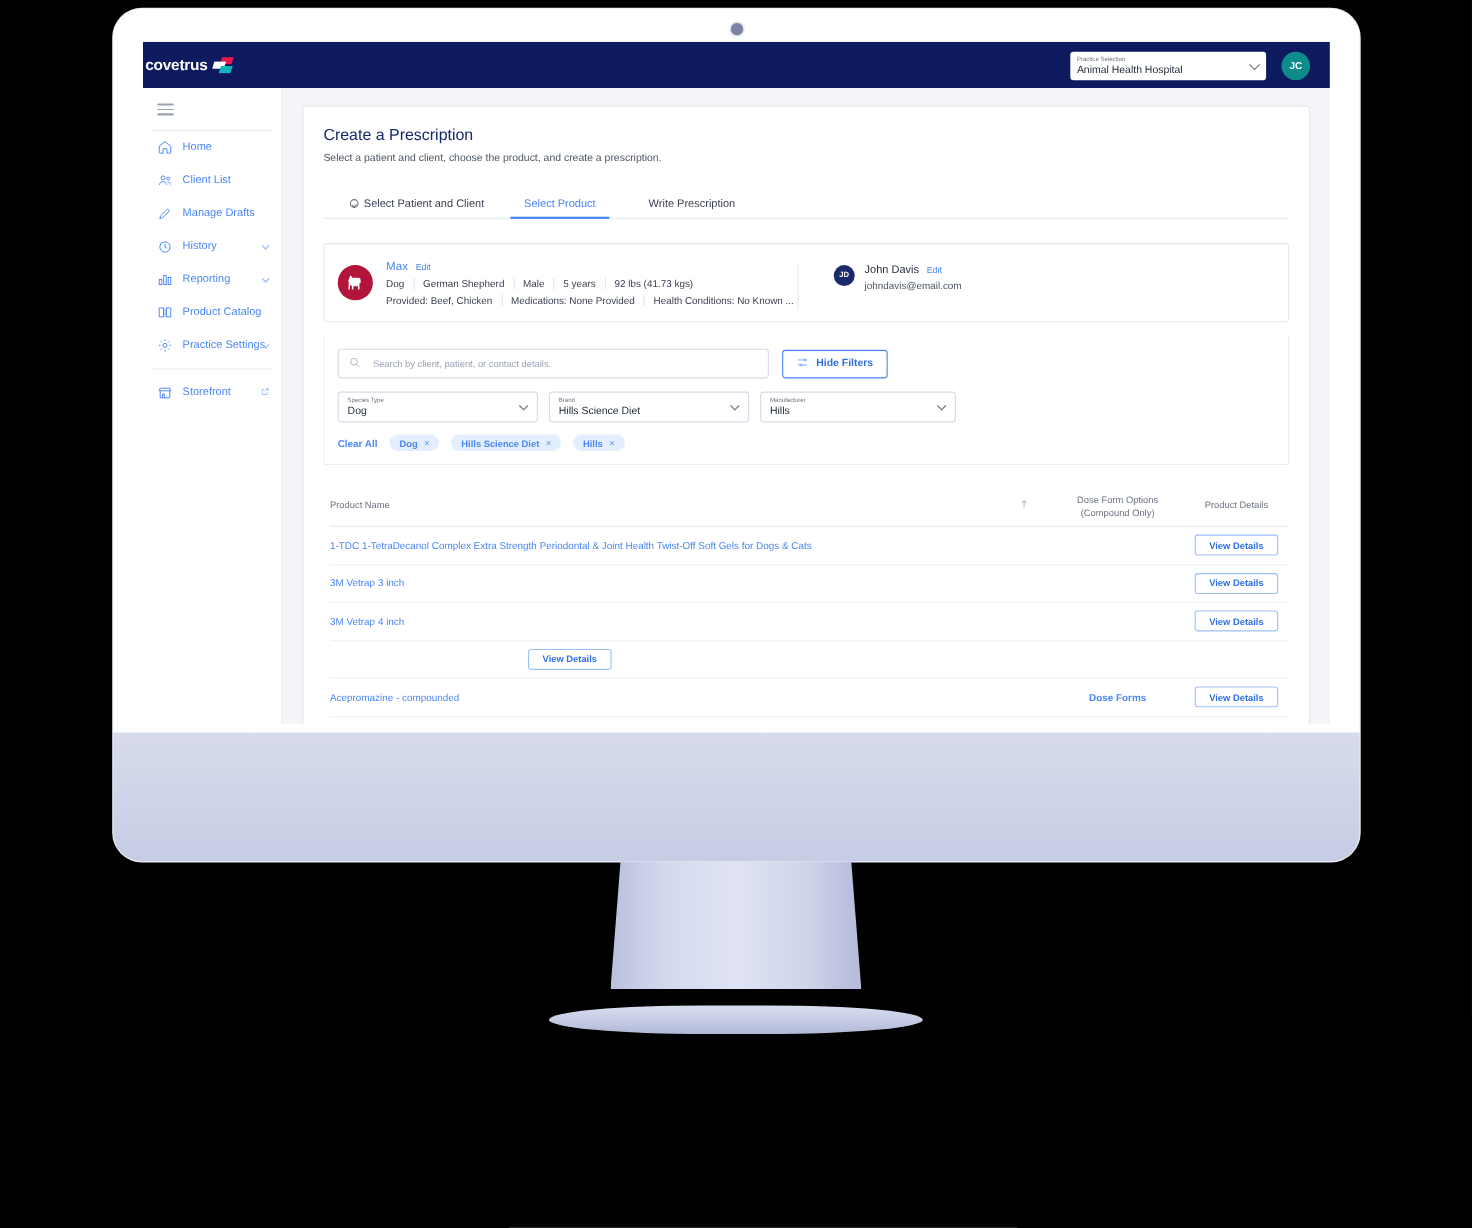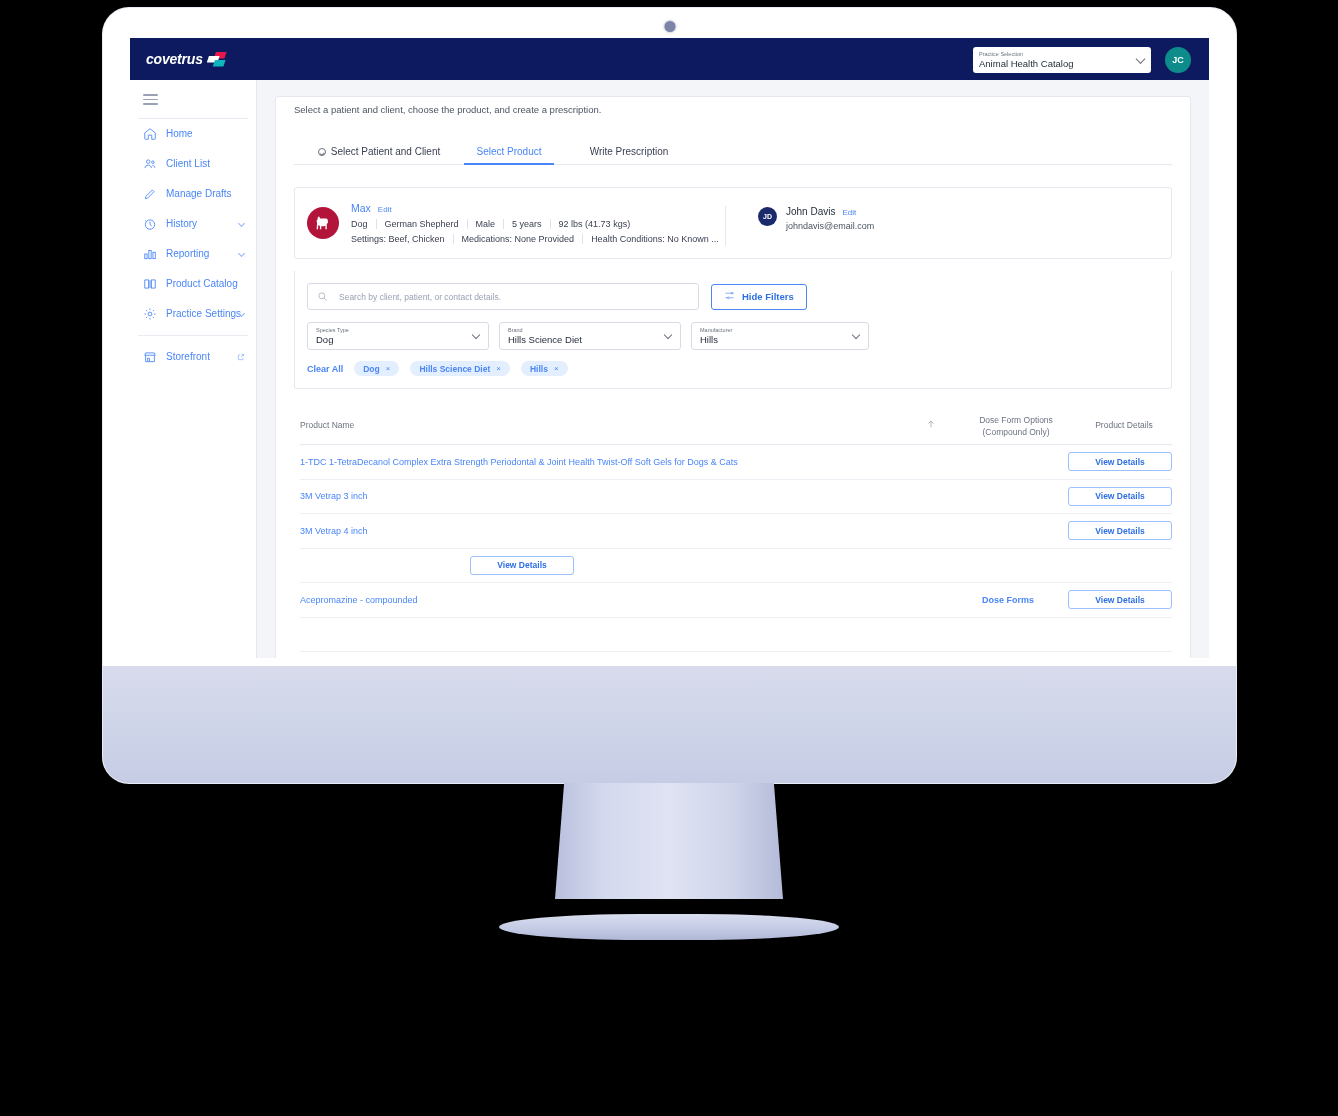--- a/index.html
+++ b/index.html
@@ -67,21 +67,21 @@
     background: linear-gradient(180deg,#d9deef 0%, #c2c9e3 60%, #b0b8d7 100%);
   }
 
   
   #topbar {
     position: absolute; left: 0; top: 0;
     width: 1079px; height: 42px;
     background: #0d1a60;
     display: flex; align-items: center;
   }
-  .logo-wrap { display: flex; align-items: center; margin-left: 16px; gap: 4px; font-style: italic; }
+  .logo-wrap { display: flex; align-items: center; margin-left: 2px; gap: 4px; }
   .logo-text { color:#fff; font-size:14px; font-weight:700; letter-spacing:-.2px; }
   .logo-mark { position: relative; width: 20px; height: 15px; }
   .lm { position: absolute; }
   .lm1 { left:7px; top:0;  width:13px; height:7px; background:#e8174c; clip-path: polygon(18% 0,100% 0,82% 100%,0 100%); }
   .lm2 { left:0px; top:4px; width:13px; height:7px; background:#ffffff; clip-path: polygon(18% 0,100% 0,82% 100%,0 100%); }
   .lm3 { left:6px; top:8px; width:13px; height:7px; background:#0fb5ba; clip-path: polygon(18% 0,100% 0,82% 100%,0 100%); }
 
   #practice-select {
     position: absolute; right: 58px; top: 9px;
     width: 178px; height: 26px;
@@ -268,21 +268,21 @@
     display:flex; align-items:center; height:34.5px;
     border-bottom:1px solid #edeff5;
   }
   .td.name { flex:1; font-size:9px; color:#4a86f7; }
   .td.sort { flex:0 0 50px; }
   .td.dose { flex:0 0 120px; text-align:center; font-size:9px; color:#4a86f7; font-weight:700; }
   .td.details { flex:0 0 96px; display:flex; justify-content:center; }
   .view-btn {
     border:1px solid #9cc0fb; border-radius:3px; background:#fff;
     color:#2f6fe4; font-size:8.5px; font-weight:700;
-    height:19px; width:104px; display:flex; align-items:center; justify-content:center;
+    height:19px; width:76px; display:flex; align-items:center; justify-content:center;
   }
 </style>
 </head>
 <body>
 
 <div id="monitor">
   <div id="camera"></div>
 
   <div id="bezel">
 
@@ -291,21 +291,21 @@
         <span class="logo-text">covetrus</span>
         <span class="logo-mark">
           <span class="lm lm1"></span>
             <span class="lm lm2"></span>
             <span class="lm lm3"></span>
         </span>
       </div>
 
       <div id="practice-select">
         <span class="lbl">Practice Selection</span>
-        <span class="val">Animal Health Catalog</span>
+        <span class="val">Animal Health Hospital</span>
         <span class="chev"></span>
       </div>
 
       <div id="avatar-top">JC</div>
     </div>
 
     <div id="sidebar">
       <div id="hamburger">
         <span></span>
           <span></span>
@@ -404,20 +404,21 @@
               <path d="M14 4h6v6"></path>
               <path d="M20 4l-8 8"></path>
               <path d="M18 14v5a1 1 0 0 1-1 1H5a1 1 0 0 1-1-1V7a1 1 0 0 1 1-1h5"></path>
             </svg></span>
       </div>
     </div>
 
     <div id="main">
       <div id="card">
 
+        <div id="page-title">Create a Prescription</div>
         <div id="page-sub">Select a patient and client, choose the product, and create a prescription.</div>
 
         <div id="tabs">
           <div class="tab w1">
             <span class="check"></span><span>Select Patient and Client</span>
           </div>
           <div class="tab w2 active">
             <span>Select Product</span>
           </div>
           <div class="tab w3">
@@ -437,21 +438,21 @@
               <span class="edit-link">Edit</span>
             </div>
             <div class="pet-meta">
               <span>Dog</span>
               <span>German Shepherd</span>
               <span>Male</span>
               <span>5 years</span>
               <span>92 lbs (41.73 kgs)</span>
             </div>
             <div class="pet-meta2">
-              <span>Settings: Beef, Chicken</span>
+              <span>Provided: Beef, Chicken</span>
               <span>Medications: None Provided</span>
               <span>Health Conditions: No Known ...</span>
             </div>
           </div>
 
           <div id="client-block">
             <div id="client-avatar">JD</div>
             <div>
               <div class="client-name-row">
                 <span class="client-name">John Davis</span>

